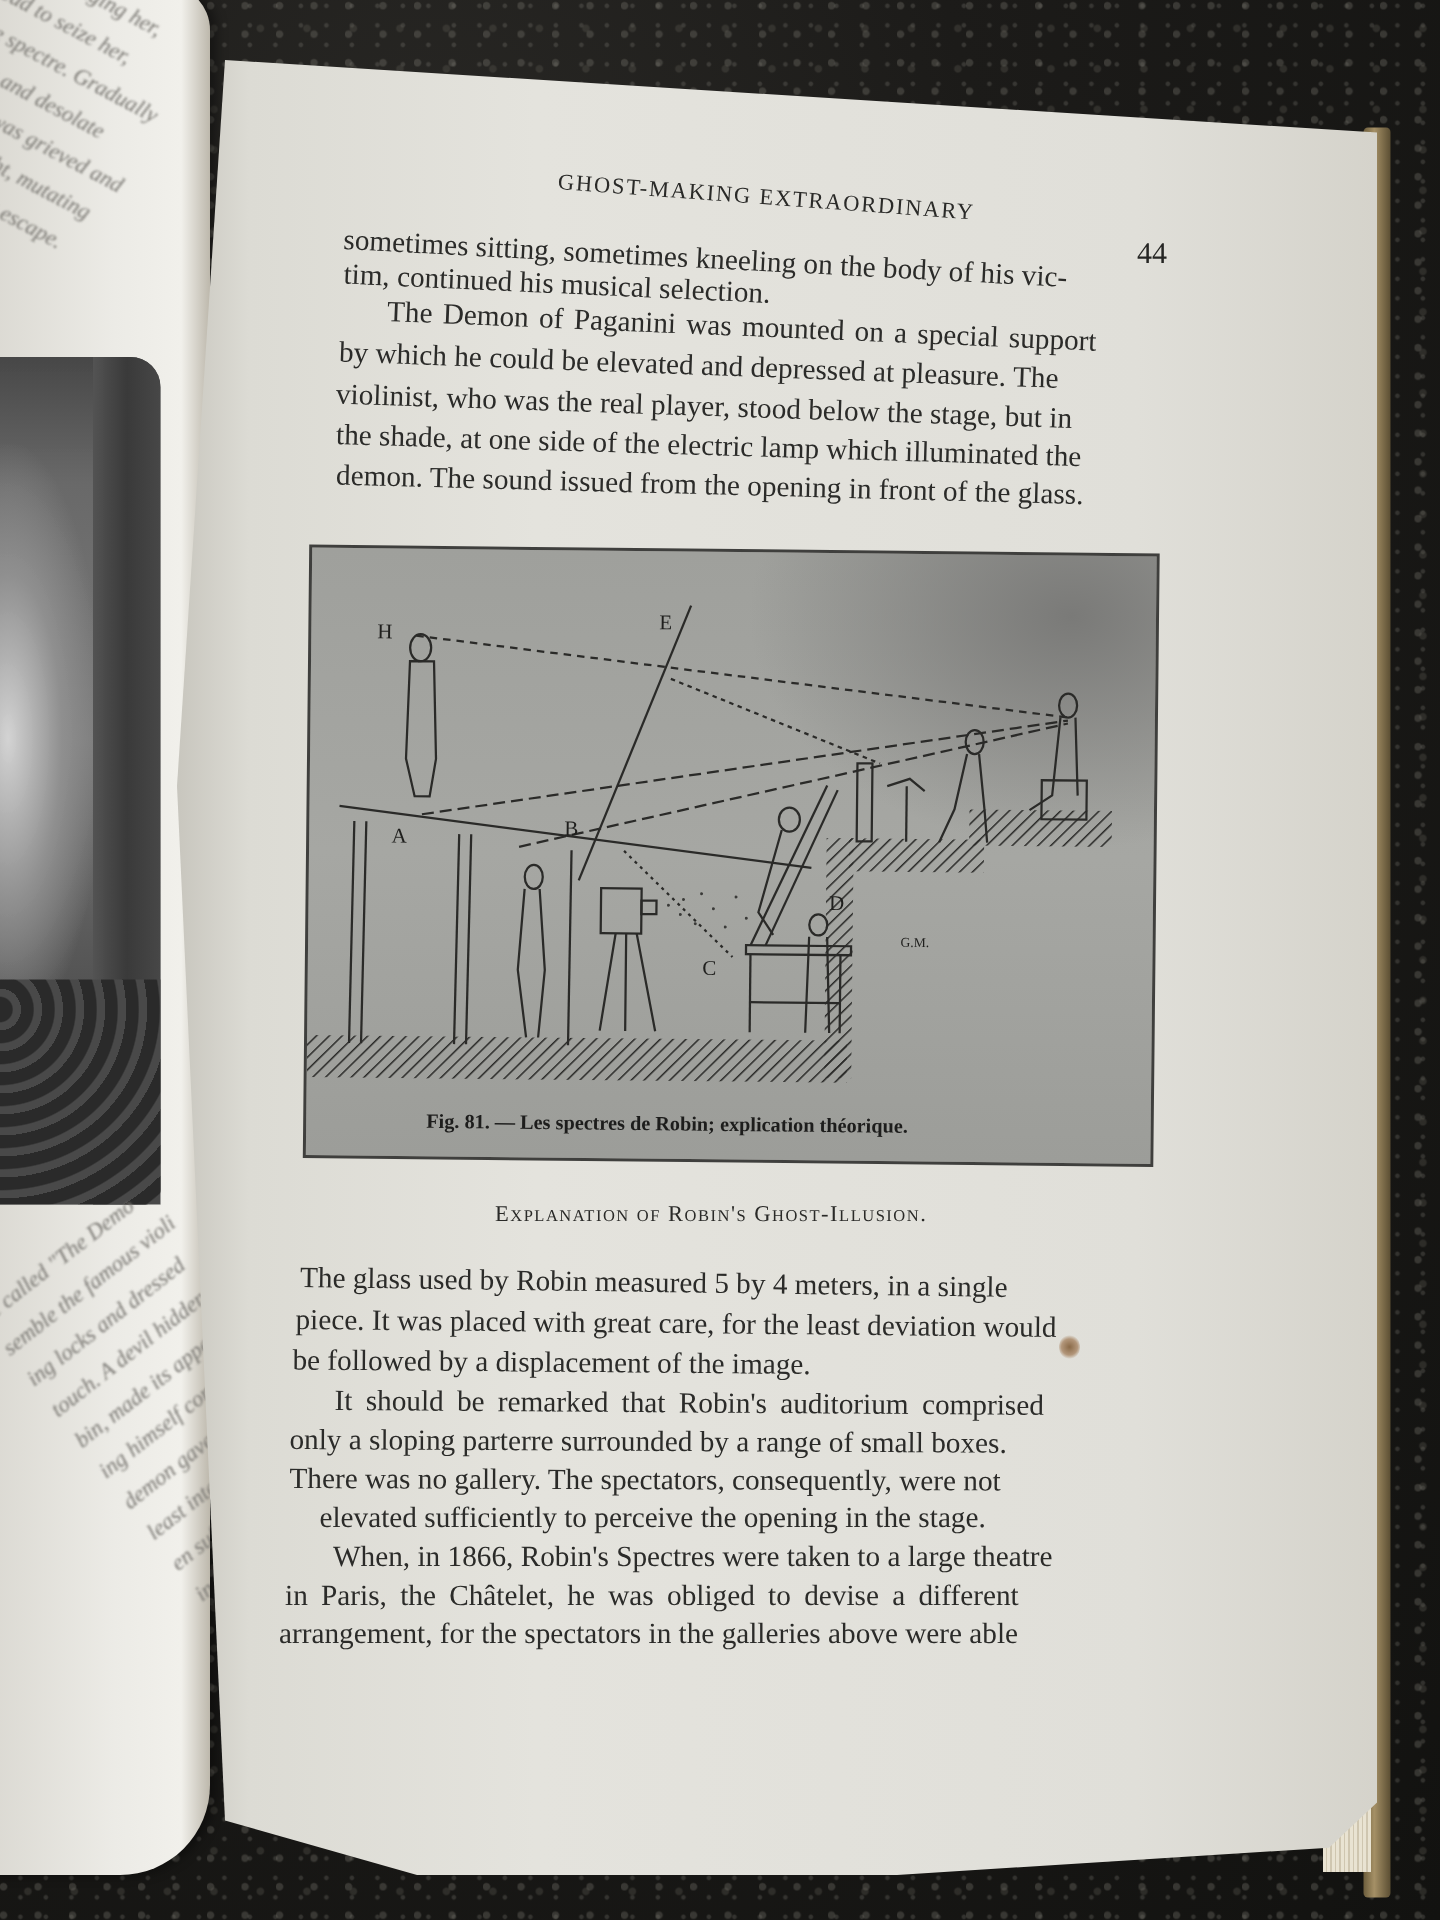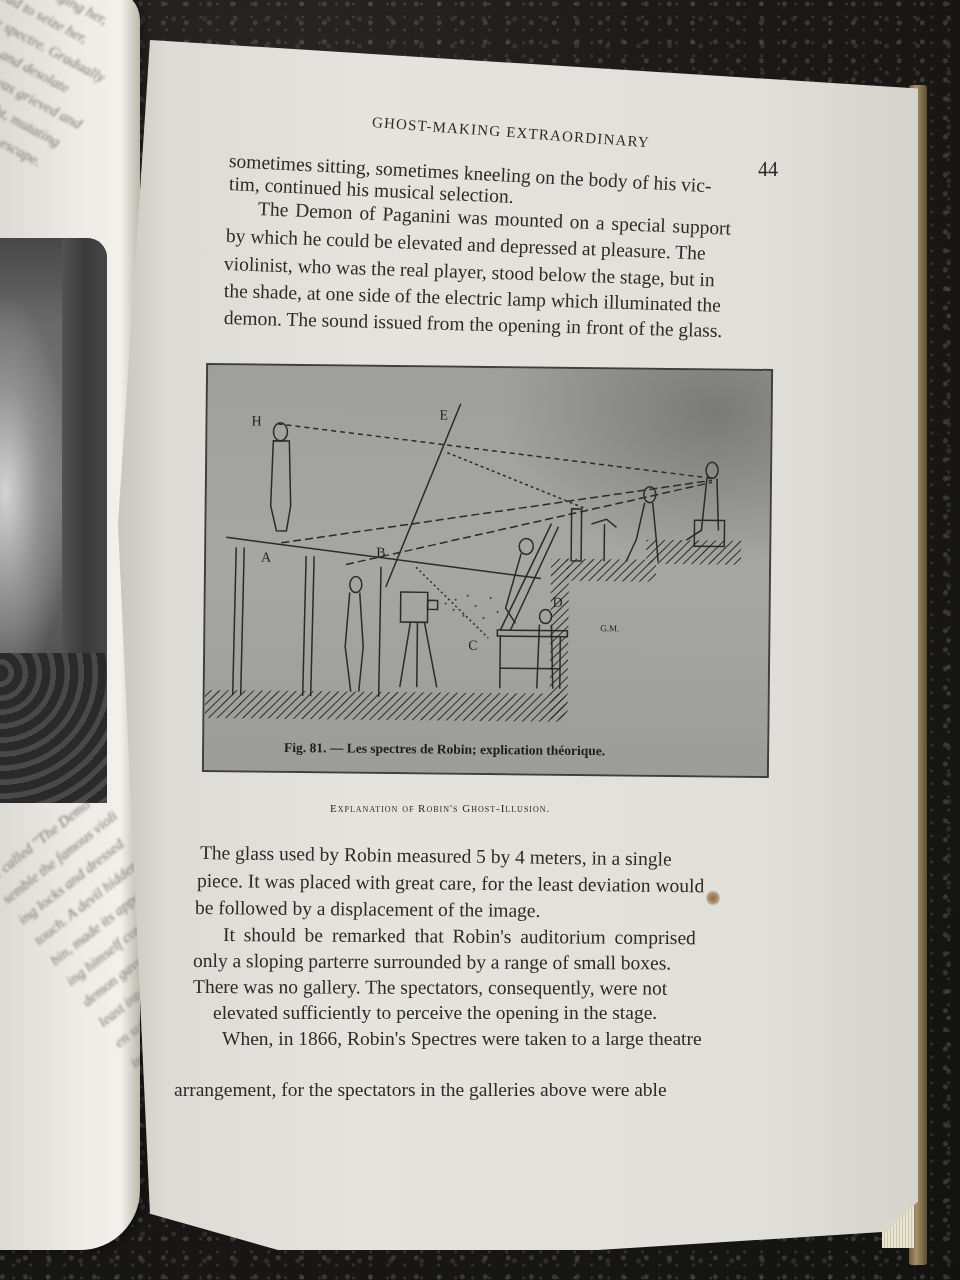--- a/index.html
+++ b/index.html
@@ -85,21 +85,21 @@
       linear-gradient(180deg, #9fa09c 0%, #a6a7a3 50%, #9c9d99 100%);
     border:2px solid #3f3f3d;
     transform: rotate(0.6deg);
     overflow:hidden;
   }
   .figure svg { position:absolute; left:0; top:0; }
   .fig-caption {
     position:absolute; left:80px; top:374px; font-size:13.5px; color:#1d1d1c; font-weight:bold; white-space:nowrap;
   }
   .plate-title {
-    position:absolute; left:330px; top:802px; font-size:11px; letter-spacing:1px; color:#2a2a28; font-variant: small-caps; white-space:nowrap;text-align:center;
+    position:absolute; left:330px; top:802px; font-size:15px; letter-spacing:1px; color:#2a2a28; font-variant: small-caps; white-space:nowrap;text-align:center;
   }
   .stain {
     position:absolute; left:706px; top:890px; width:14px; height:16px; border-radius:50%;
     background: radial-gradient(circle, #8a6a48 0%, #b2967a 50%, transparent 75%);
   }
 </style>
 </head>
 <body>
 
 <div class="granite"></div>
@@ -239,16 +239,17 @@
   <div class="plate-title">Explanation of Robin's Ghost-Illusion.</div>
 
   <div class="line" style="left:200px;top:842px;transform:rotate(0.8deg);">The glass used by Robin measured 5 by 4 meters, in a single</div>
   <div class="line" style="left:197px;top:870px;transform:rotate(0.6deg);">piece.  It was placed with great care, for the least deviation would</div>
   <div class="line" style="left:195px;top:897px;transform:rotate(0.5deg);">be followed by a displacement of the image.</div>
   <div class="line" style="left:223px;top:924px;transform:rotate(0.4deg);word-spacing:4px;">It should be remarked that Robin's auditorium comprised</div>
   <div class="line" style="left:193px;top:950px;transform:rotate(0.3deg);">only a sloping parterre surrounded by a range of small boxes.</div>
   <div class="line" style="left:193px;top:976px;transform:rotate(0.2deg);">There was no gallery.  The spectators, consequently, were not</div>
   <div class="line" style="left:193px;top:1002px;margin-left:20px;">elevated sufficiently to perceive the opening in the stage.</div>
   <div class="line" style="left:222px;top:1028px;text-align:right;">When, in 1866, Robin's Spectres were taken to a large theatre</div>
-  <div class="line" style="left:174px;top:1079px;">arrangement, for the spectators in the galleries above were able</div>
+  <div class="line" style="left:190px;top:1054px;word-spacing:4px;">in Paris, the Châtelet, he was obliged to devise a  different</div>
+  <div class="line" style="left:186px;top:1079px;">arrangement, for the spectators in the galleries above were able</div>
 
   <div class="stain"></div>
 </div>
 
 </body></html>

